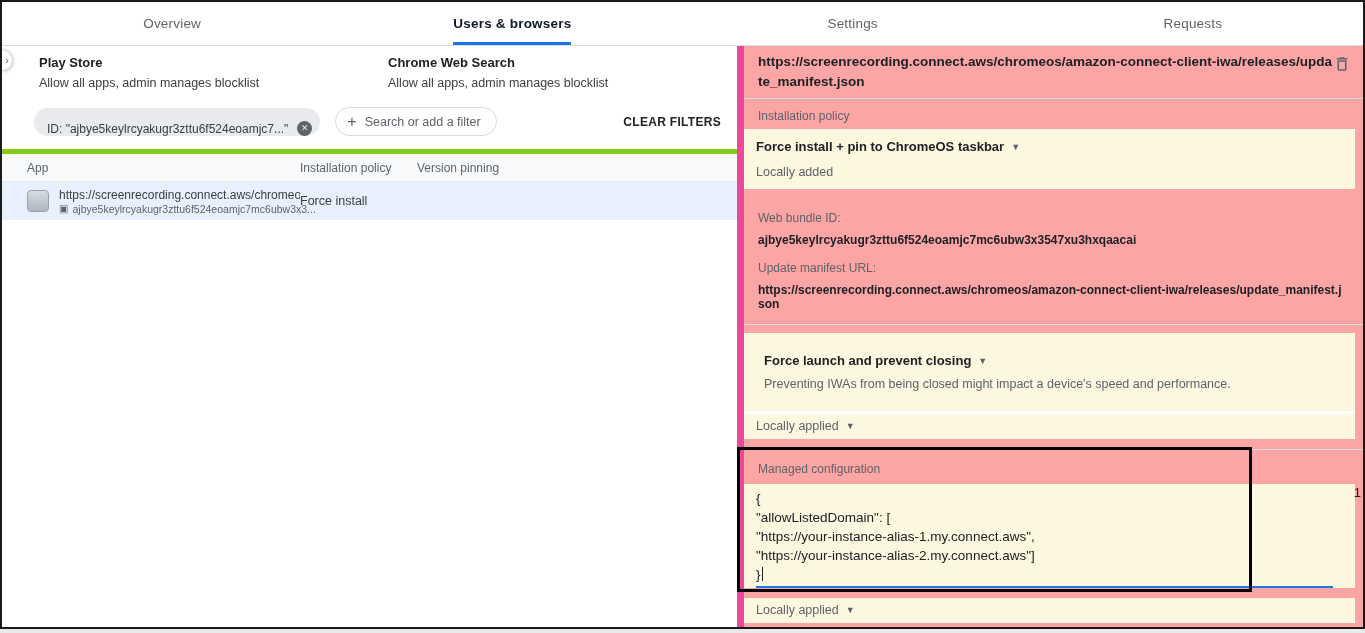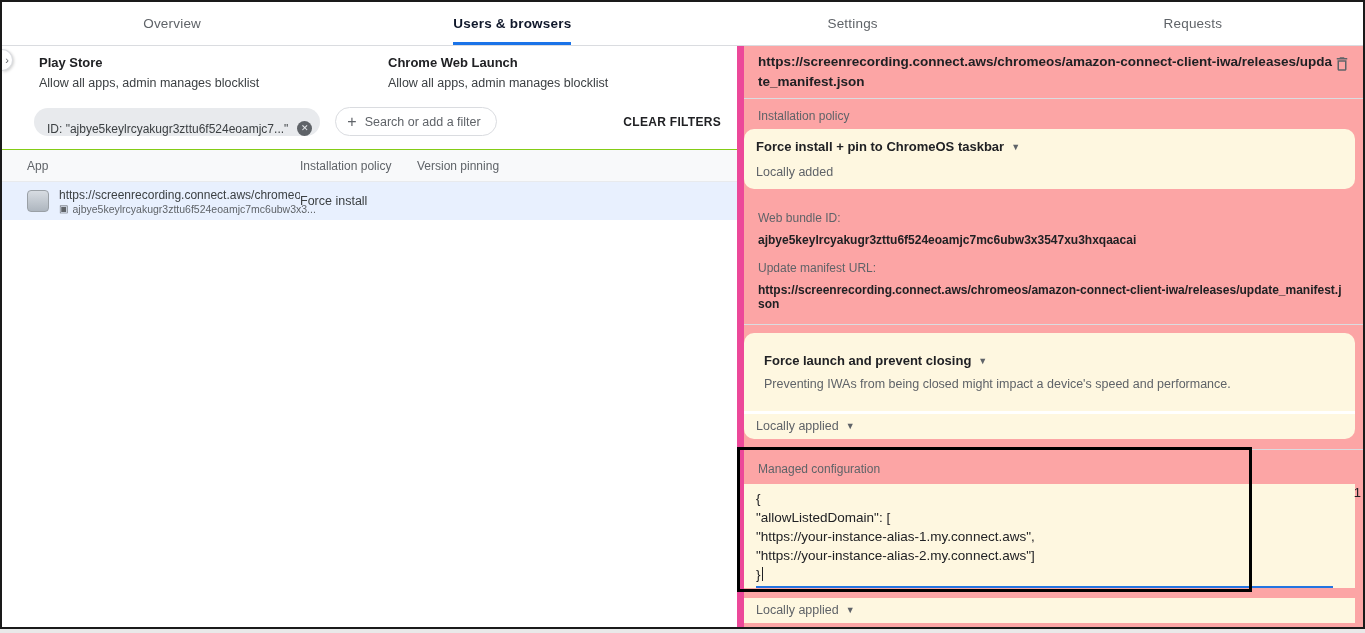--- a/index.html
+++ b/index.html
@@ -44,21 +44,21 @@
     font-size:12.5px; color:#5f6368; cursor:pointer;
   }
   .plus-icon { font-size:16px; color:#5f6368; line-height:1; }
   .clear-filters {
     margin-left:auto; font-size:12px; font-weight:bold; color:#202124;
     letter-spacing:.3px; cursor:pointer;
   }
 
   .thead {
     display:flex; align-items:center; height:33px; margin-top:13px;
-    background:#f8f9fa; border-top:1px solid #84cc16; border-bottom:1px solid #e8eaed;
+    background:#f8f9fa; border-top:5px solid #84cc16; border-bottom:1px solid #e8eaed;
     font-size:12px; color:#5f6368;
   }
   .col-app { width:298px; padding-left:25px; }
   .col-policy { width:117px; }
   .col-pin { flex:1; }
 
   .trow { display:flex; align-items:center; height:38px; background:#e8f0fe; cursor:pointer; }
   .row-app { width:298px; padding-left:25px; display:flex; align-items:center; gap:10px; }
   .app-icon {
     width:22px; height:22px; border-radius:4px; flex:0 0 auto;
@@ -77,21 +77,21 @@
     display:flex; align-items:flex-start; padding:6px 16px 6px 14px;
     border-bottom:1px solid #dadce0;
   }
   .detail-title {
     width:575px; font-size:13.5px; font-weight:bold; color:#202124;
     line-height:20px; word-break:break-all;
   }
   .trash-btn { margin-left:auto; cursor:pointer; padding-top:3px; }
 
   .sec-label { font-size:12px; color:#5f6368; margin:10px 14px 0; }
-  .yellow { background:#fef7e0; margin-right:12px;border-radius:10px; }
+  .yellow { background:#fef7e0; margin-right:12px; }
   .yellow.pad { padding:10px 12px; }
   .dd-main { font-size:13px; font-weight:bold; color:#202124; display:flex; align-items:center; gap:7px; cursor:pointer; }
   .caret-icon { font-size:9px; color:#5f6368; }
   .status-line { font-size:12.5px; color:#5f6368; margin-top:11px; display:flex; align-items:center; gap:7px; }
 
   .kv { margin:0 14px; }
   .kv-label { font-size:12px; color:#5f6368; }
   .kv-value { font-size:12px; font-weight:bold; color:#202124; margin-top:8px; word-break:break-all; padding-right:10px; }
 
   .hdiv { border-top:1px solid #dadce0; }
@@ -148,21 +148,21 @@
   <div class="body">
 
     <div class="left-pane">
 
       <div class="store-row">
         <div class="store">
           <div class="store-title">Play Store</div>
           <div class="store-sub">Allow all apps, admin manages blocklist</div>
         </div>
         <div class="store">
-          <div class="store-title">Chrome Web Launch</div>
+          <div class="store-title">Chrome Web Search</div>
           <div class="store-sub">Allow all apps, admin manages blocklist</div>
         </div>
       </div>
 
       <div class="filter-row">
         <div class="chip">
           <span>ID: "ajbye5keylrcyakugr3zttu6f524eoamjc7..."</span>
           <span class="chip-x">✕</span>
         </div>
         <div class="add-filter">

